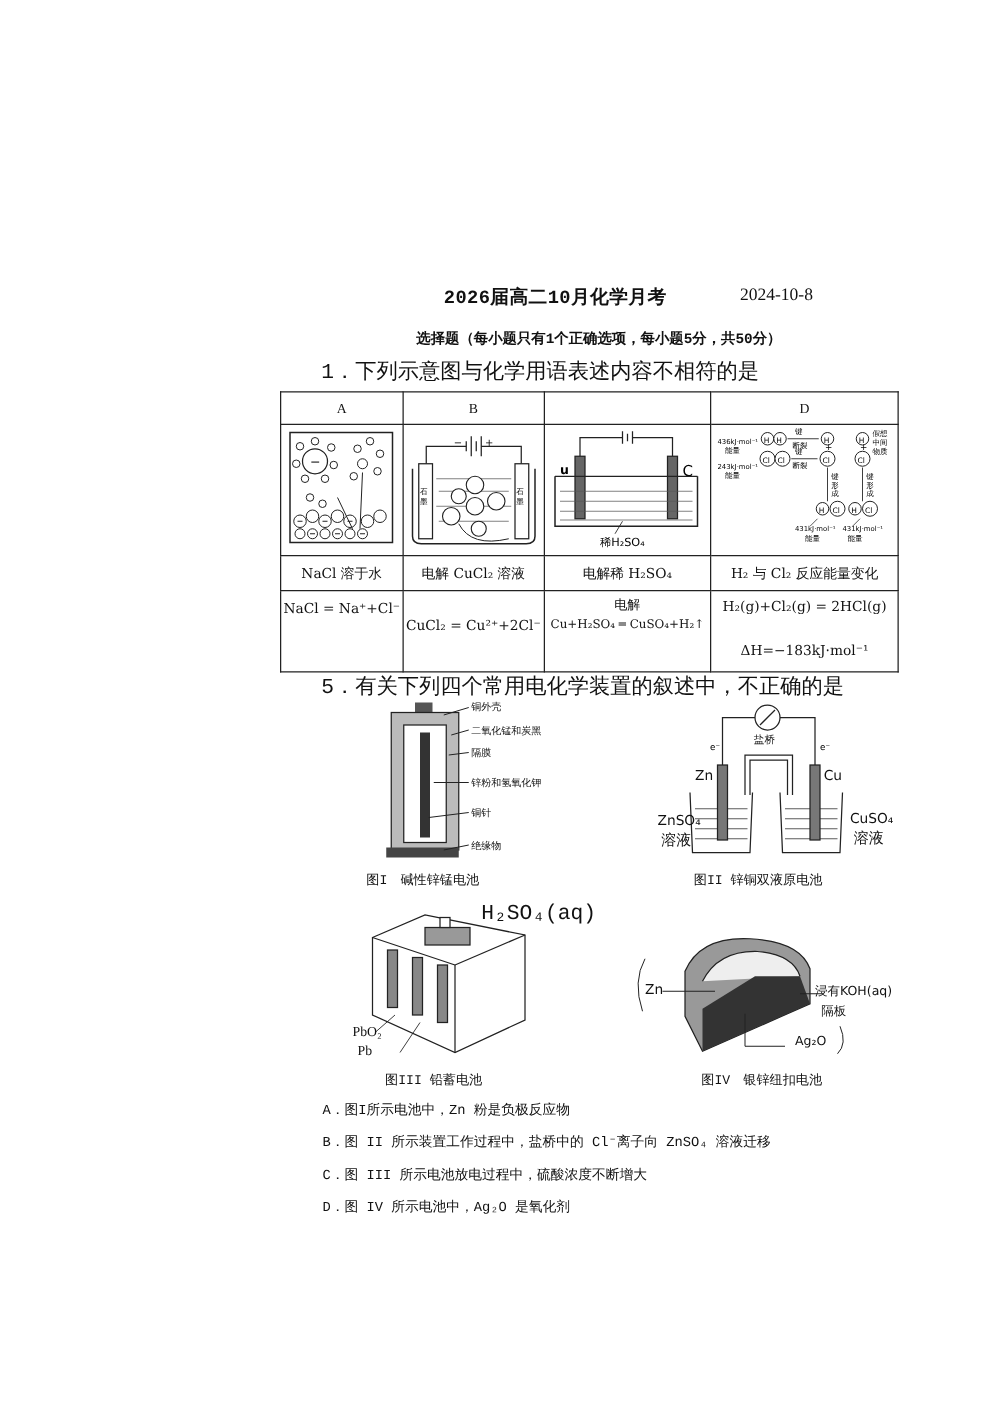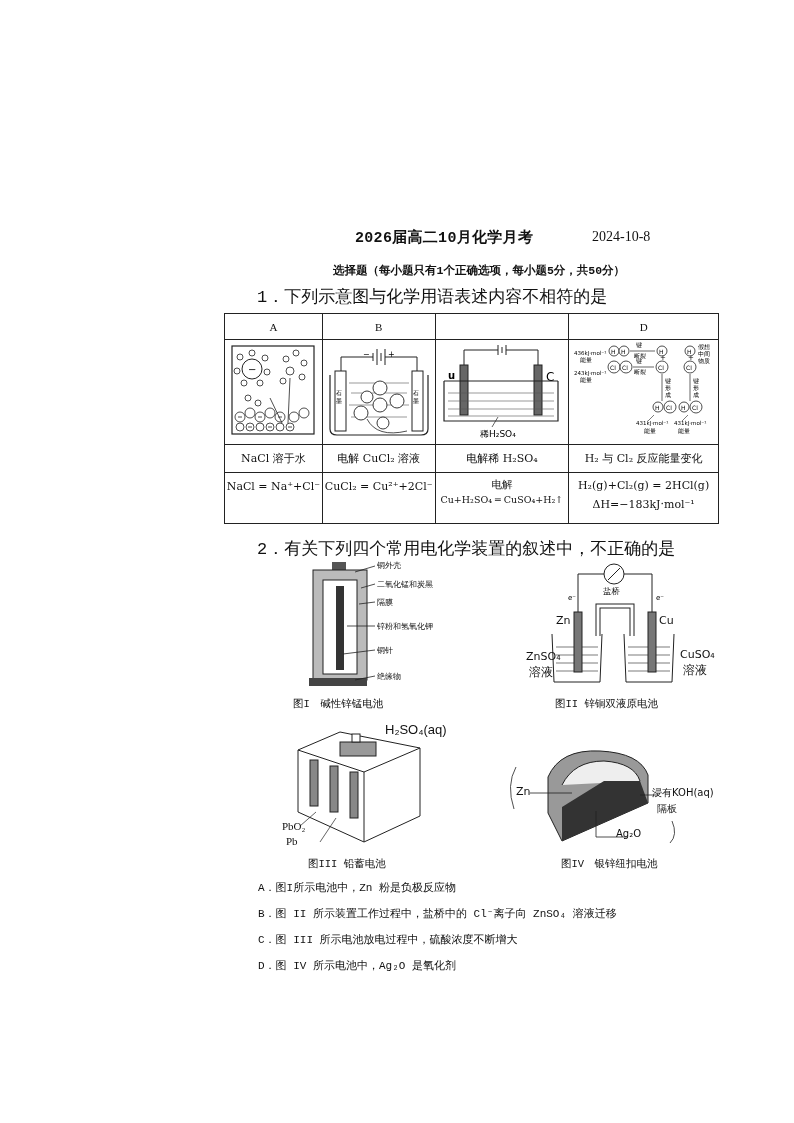--- a/index.html
+++ b/index.html
@@ -219,36 +219,36 @@
   <tr class="caprow">
     <td>NaCl 溶于水</td>
     <td>电解 CuCl₂ 溶液</td>
     <td>电解稀 H₂SO₄</td>
     <td>H₂ 与 Cl₂ 反应能量变化</td>
   </tr>
   <tr class="eqrow">
     <td style="vertical-align:top;padding-top:6px">
       <span>NaCl = Na⁺+Cl⁻</span>
     </td>
-    <td style="vertical-align:top;padding-top:6px">
+    <td style="vertical-align:top;padding-top:20px">
       <span>CuCl₂ = Cu²⁺+2Cl⁻</span>
     </td>
     <td style="vertical-align:top;padding-top:3px;font-size:9.5px">
       <div style="font-size:10.5px">电解</div>
       <div>Cu+H₂SO₄ ═ CuSO₄+H₂↑</div>
     </td>
     <td style="vertical-align:top;padding-top:5px">
       <div>H₂(g)+Cl₂(g) = 2HCl(g)</div>
-      <div style="margin-top:3px">ΔH=−183kJ·mol⁻¹</div>
+      <div style="margin-top:19px">ΔH=−183kJ·mol⁻¹</div>
     </td>
   </tr>
 </tbody>
   </table>
 
-<div class="abs q q2">2．有关下列四个常用电化学装置的叙述中，不正确的是</div>
+<div class="abs q q2">5．有关下列四个常用电化学装置的叙述中，不正确的是</div>
 
 <div class="fig" style="left:295px;top:560px;width:170px;height:130px">
   <svg width="170" height="130" viewBox="0 0 170 130">
     <rect x="37" y="2" width="14" height="8" fill="#555"></rect>
     <rect x="18" y="10" width="54" height="110" fill="#bbb" stroke="#222"></rect>
     <rect x="28" y="20" width="34" height="94" fill="#fff" stroke="#222"></rect>
     <rect x="41" y="26" width="8" height="84" fill="#333"></rect>
     <rect x="14" y="118" width="58" height="8" fill="#444"></rect>
     <g stroke="#222" stroke-width="0.8">
       <line x1="60" y1="12" x2="80" y2="6"></line>
@@ -310,40 +310,40 @@
     <line x1="18" y1="30" x2="84" y2="52" stroke="#222"></line>
     <line x1="84" y1="52" x2="140" y2="28" stroke="#222"></line>
     <rect x="30" y="40" width="8" height="46" fill="#888" stroke="#222"></rect>
     <rect x="50" y="46" width="8" height="46" fill="#888" stroke="#222"></rect>
     <rect x="70" y="52" width="8" height="46" fill="#888" stroke="#222"></rect>
     <rect x="60" y="22" width="36" height="14" fill="#999" stroke="#222"></rect>
     <rect x="72" y="14" width="8" height="8" fill="#fff" stroke="#222"></rect>
     <line x1="36" y1="92" x2="20" y2="106" stroke="#222" stroke-width="0.7"></line>
     <line x1="56" y1="98" x2="40" y2="122" stroke="#222" stroke-width="0.7"></line>
   </svg>
-  <div class="abs lbl" style="left:105px;top:2px;font-size:13px;font-family:Liberation Sans, sans-serif">H₂SO₄(aq)</div>
+  <div class="abs lbl" style="left:105px;top:2px;font-size:17px;font-family:Liberation Mono, monospace">H₂SO₄(aq)</div>
   <div class="abs lbl" style="left:2px;top:100px;font-size:11px;font-family:'Liberation Serif',serif">PbO₂</div>
   <div class="abs lbl" style="left:6px;top:115px;font-size:11px;font-family:'Liberation Serif',serif">Pb</div>
 </div>
 <div class="abs cap" style="left:308px;top:857px">图III 铅蓄电池</div>
 
 <div class="fig" style="left:500px;top:745px;width:220px;height:100px">
   <svg width="220" height="100" viewBox="0 0 220 100">
     <path d="M48 68 L48 32 Q60 4 100 6 Q140 8 148 30 L148 58 L62 96 Z" fill="#999" stroke="#222"></path>
     <path d="M62 40 Q74 16 104 16 Q134 18 140 36" fill="#eee" stroke="#222"></path>
     <polygon points="62,62 104,36 140,36 148,58 62,96" fill="#333"></polygon>
     <path d="M14 64 Q6 40 16 22" fill="none" stroke="#222" stroke-width="0.8"></path>
     <line x1="30" y1="48" x2="72" y2="48" stroke="#222" stroke-width="0.8"></line>
     <line x1="140" y1="50" x2="158" y2="50" stroke="#222" stroke-width="0.8"></line>
     <polyline points="96,66 96,92 128,92" fill="none" stroke="#222" stroke-width="0.8"></polyline>
     <path d="M172 76 Q178 90 170 98" fill="none" stroke="#222" stroke-width="0.8"></path>
   </svg>
   <div class="abs lbl" style="left:16px;top:40px;font-size:11px">Zn</div>
   <div class="abs lbl" style="left:152px;top:41px;font-size:10px">浸有KOH(aq)</div>
   <div class="abs lbl" style="left:157px;top:57px;font-size:10px">隔板</div>
-  <div class="abs lbl" style="left:116px;top:83px;font-size:10px">Ag₂O</div>
+  <div class="abs lbl" style="left:136px;top:83px;font-size:10px">Ag₂O</div>
 </div>
 <div class="abs cap" style="left:561px;top:857px">图IV　银锌纽扣电池</div>
 
 <div class="abs opt" style="top:880px">A．图I所示电池中，Zn 粉是负极反应物</div>
 <div class="abs opt" style="top:906px">B．图 II 所示装置工作过程中，盐桥中的 Cl⁻离子向 ZnSO₄ 溶液迁移</div>
 <div class="abs opt" style="top:932px">C．图 III 所示电池放电过程中，硫酸浓度不断增大</div>
 <div class="abs opt" style="top:958px">D．图 IV 所示电池中，Ag₂O 是氧化剂</div>
 
 </body></html>

